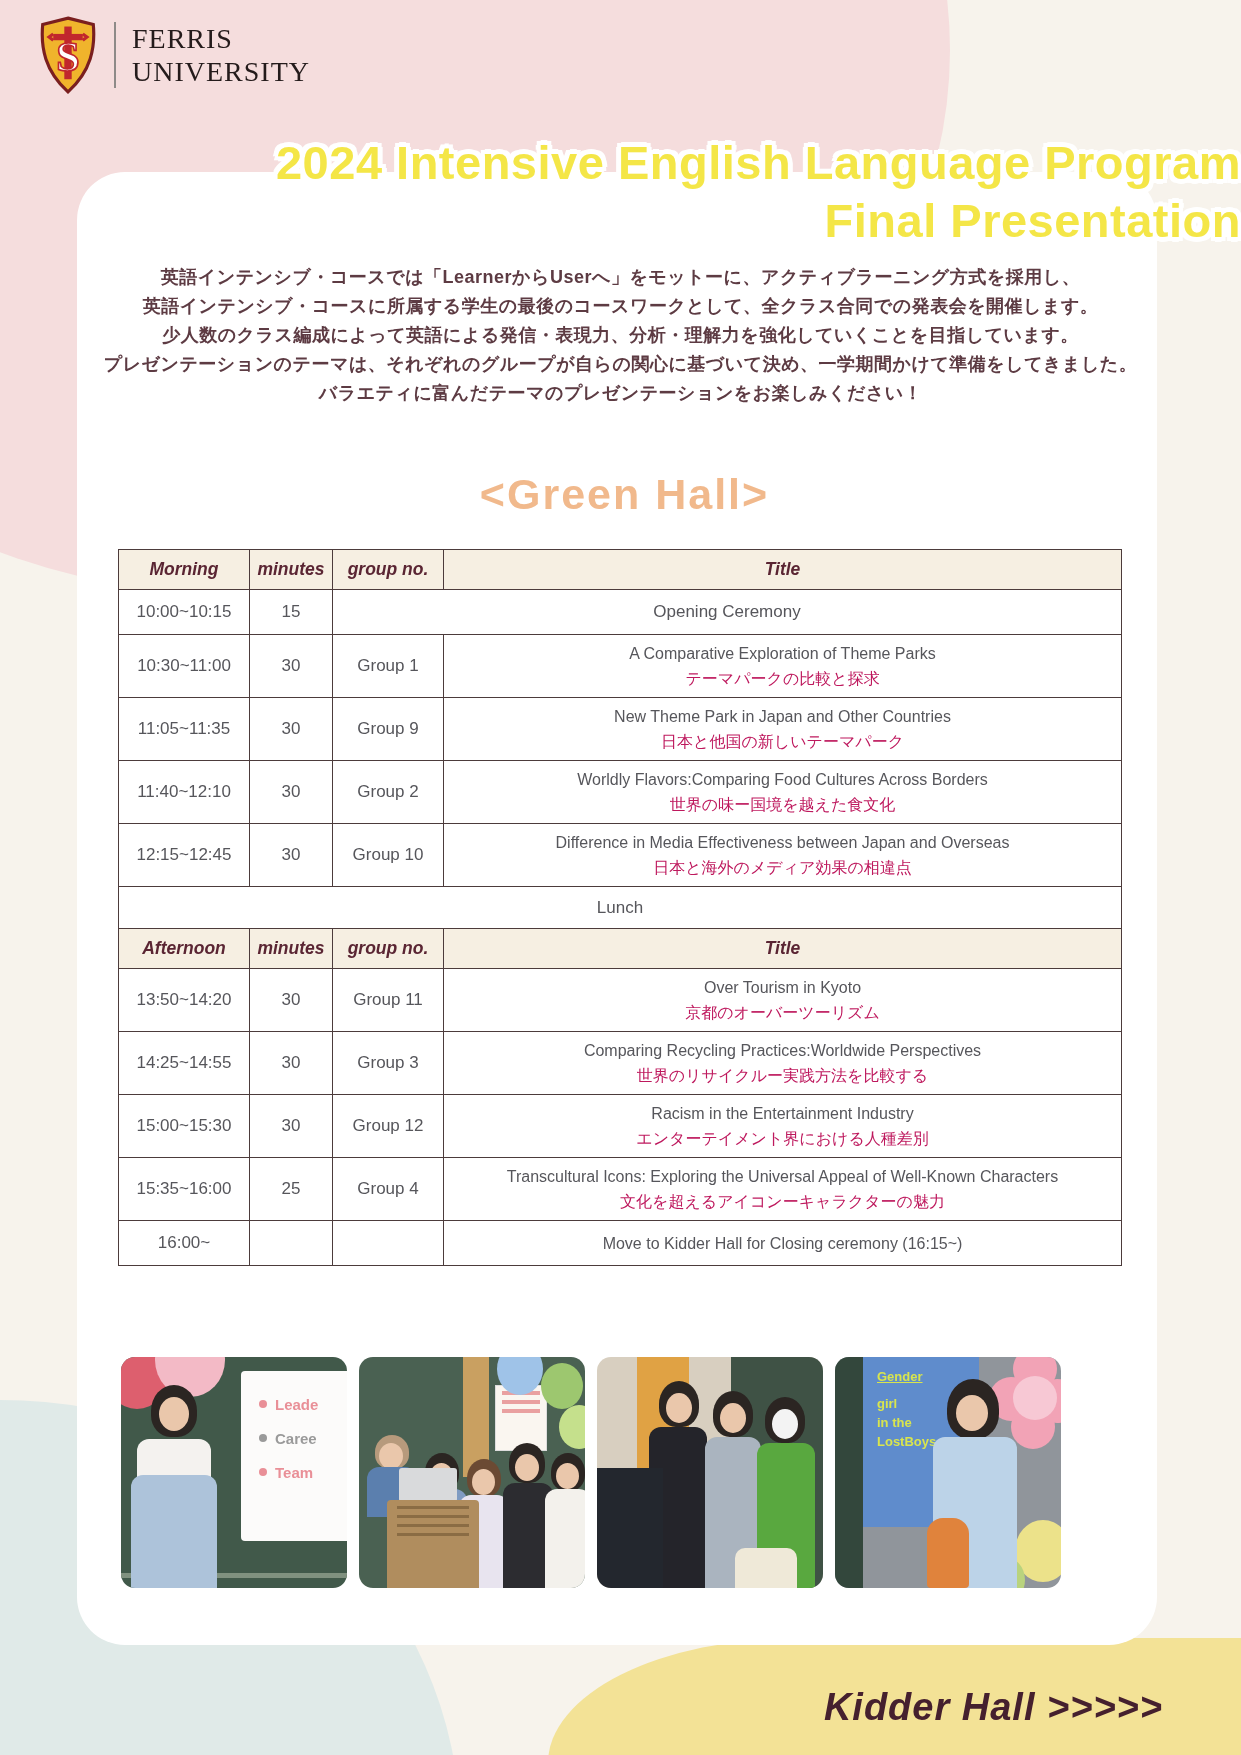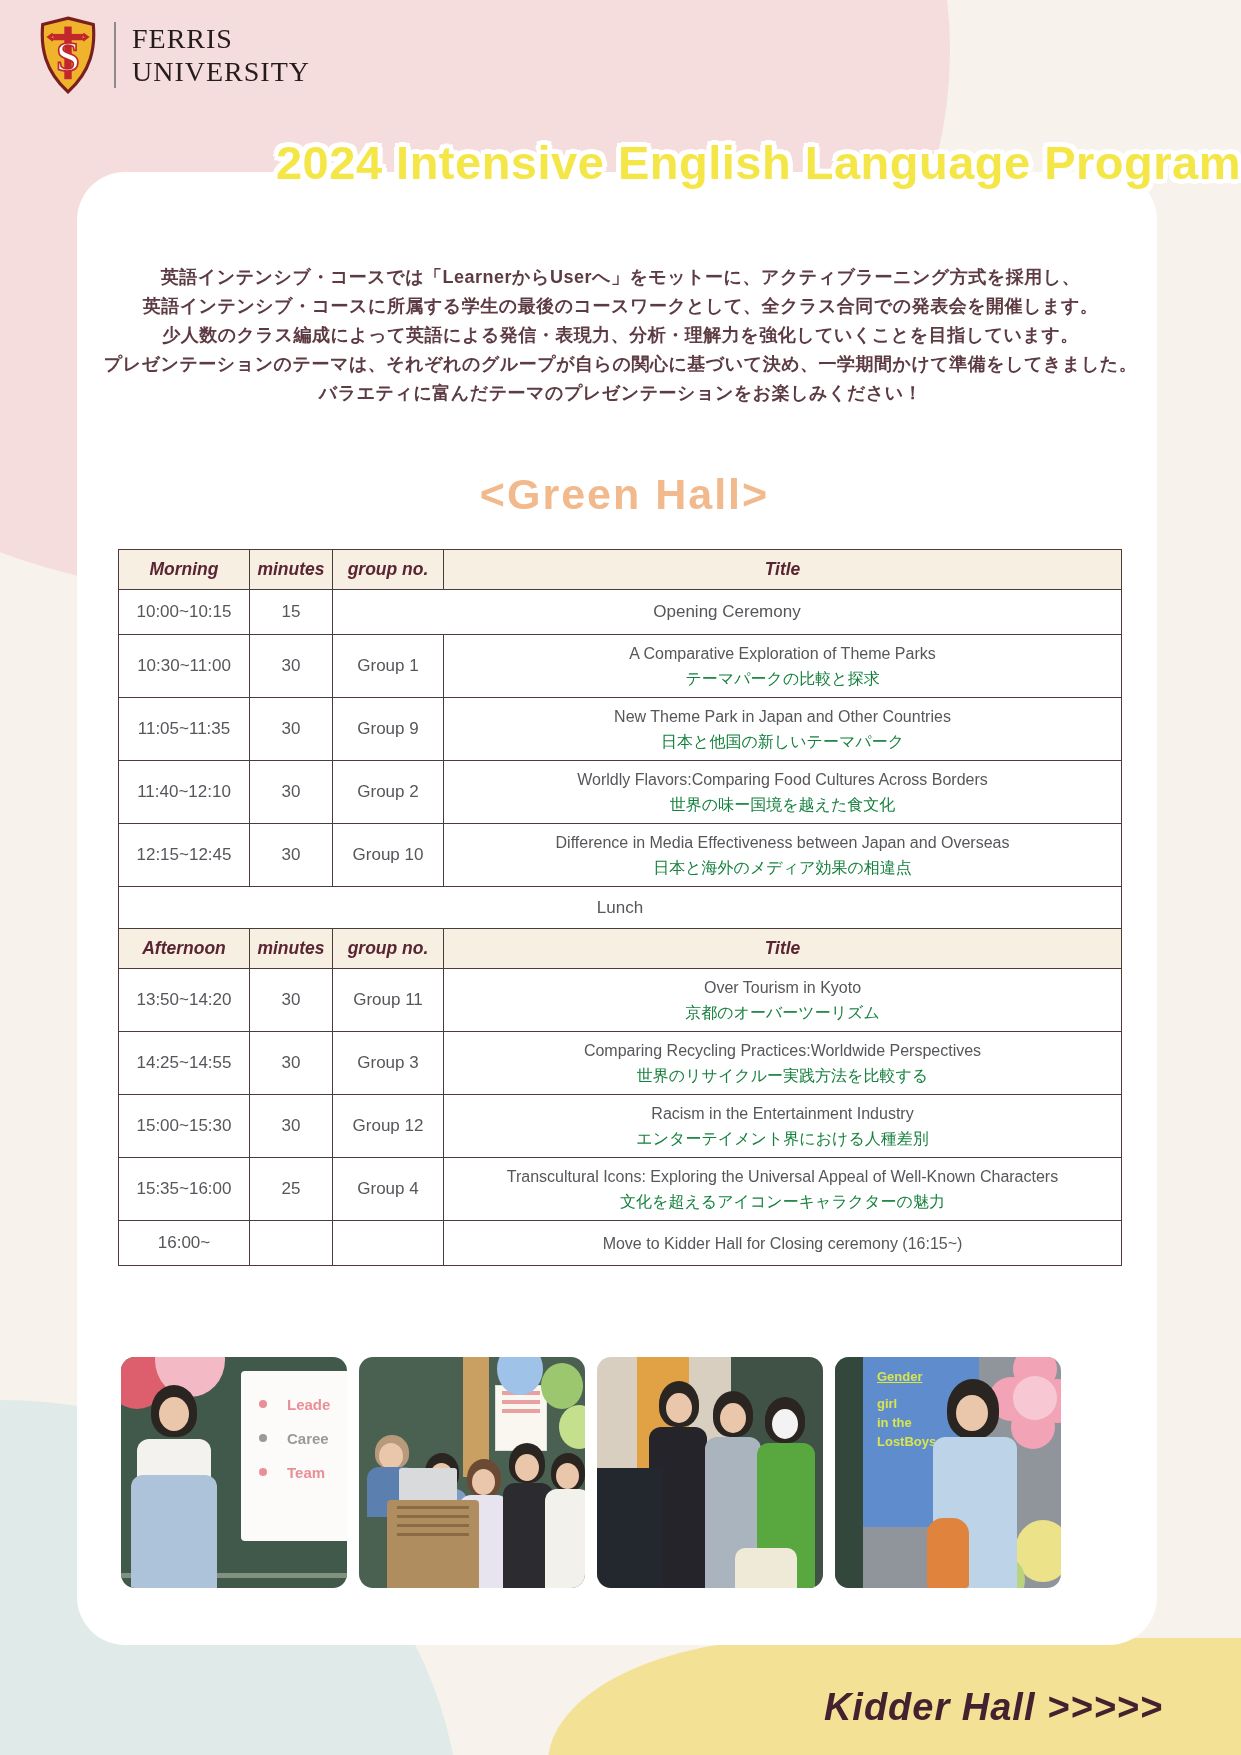--- a/index.html
+++ b/index.html
@@ -42,37 +42,37 @@
   table { width:100%; border-collapse:collapse; table-layout:fixed; }
   th, td { border:1.5px solid #4c3b3b; }
   th { background:#f6efe2; color:#5a2533; font-style:italic; font-weight:bold;
        font-size:17.5px; height:40px; }
   td { font-size:17px; color:#56565b; text-align:center; vertical-align:middle; }
   tr.short  { height:45px; }
   tr.tall   { height:63px; }
   tr.lunch-row { height:42px; }
   td.title-cell { text-align:center; padding:5px 10px;margin-top:24px; }
   td.title-cell .en-line { font-size:16px; line-height:25px; color:#56565b; }
-  td.title-cell .ja-line { font-size:16px; line-height:25px; color:#15803d; }
+  td.title-cell .ja-line { font-size:16px; line-height:25px; color:#be185d; }
   td.center-title { text-align:center; font-size:17px; }
   
   .photos { position:absolute; left:121px; top:1357px; display:flex; gap:12px; }
   .photo { width:226px; height:231px; border-radius:14px; overflow:hidden;
            position:relative; }
   .abs { position:absolute; }
   .balloon { position:absolute; border-radius:50%; }
   .p-hair { position:absolute; background:#2b2522; border-radius:50% 50% 42% 42%; }
   .p-face { position:absolute; background:#eac7ab; border-radius:50%; }
   .p-body { position:absolute; border-radius:12px 12px 0 0; }
   
   .ph1 { background:#41594a; }
   .ph1 .tray { left:0; right:0; bottom:10px; height:5px; background:#80917f; }
   .ph1 .screen { left:120px; top:14px; width:130px; height:170px; background:#fcfbfa;
                  border-radius:4px; padding:16px 0 0 18px; }
-  .ph1 .bullet-row { display:flex; align-items:center; gap:20px; height:34px; }
+  .ph1 .bullet-row { display:flex; align-items:center; gap:8px; height:34px; }
   .ph1 .dot { width:8px; height:8px; border-radius:50%; }
   .ph1 .bullet-row span.lbl { font-size:15px; font-weight:bold; }
   .b-pink { background:#e98f97; } .t-pink { color:#e98f97; }
   .b-gray { background:#9a9a9a; } .t-gray { color:#9a9a9a; }
   
   .ph2 { background:#4a6152; }
   .ph2 .beam { left:104px; top:0; width:26px; height:120px; background:#c9a061; }
   .ph2 .poster { left:136px; top:28px; width:52px; height:66px; background:#faf6f0;
                  border:1px solid #ddd; }
   .ph2 .poster i { display:block; height:4px; margin:5px 6px 0 6px; background:#e9a0a0; }
@@ -121,20 +121,21 @@
   </svg>
   <div class="logo-divider"></div>
   <div class="logo-text">
     <div>FERRIS</div>
     <div>UNIVERSITY</div>
   </div>
 </div>
 
 <div class="main-title">
   <div>2024 Intensive English Language Program</div>
+  <div>Final Presentation</div>
 </div>
 
 <div class="intro">
   <div>英語インテンシブ・コースでは「LearnerからUserへ」をモットーに、アクティブラーニング方式を採用し、</div>
   <div>英語インテンシブ・コースに所属する学生の最後のコースワークとして、全クラス合同での発表会を開催します。</div>
   <div>少人数のクラス編成によって英語による発信・表現力、分析・理解力を強化していくことを目指しています。</div>
   <div>プレゼンテーションのテーマは、それぞれのグループが自らの関心に基づいて決め、一学期間かけて準備をしてきました。</div>
   <div>バラエティに富んだテーマのプレゼンテーションをお楽しみください！</div>
 </div>
 

